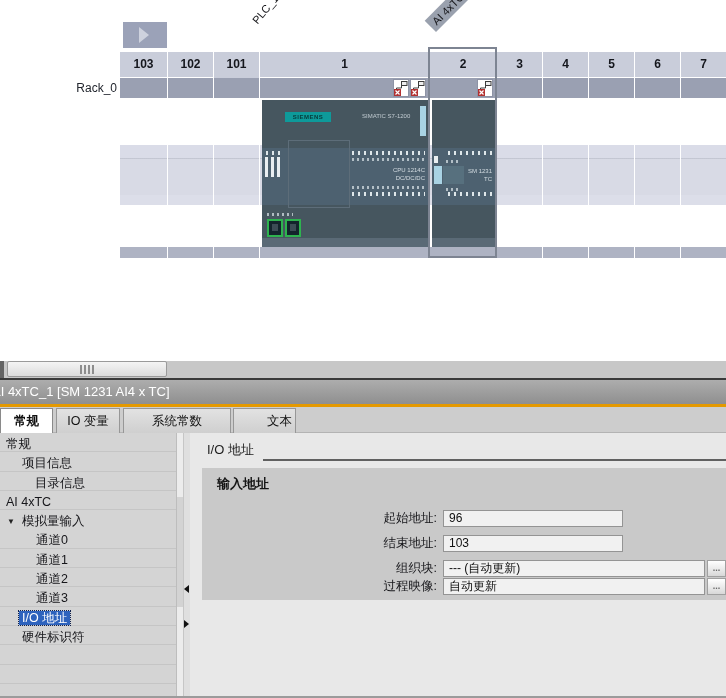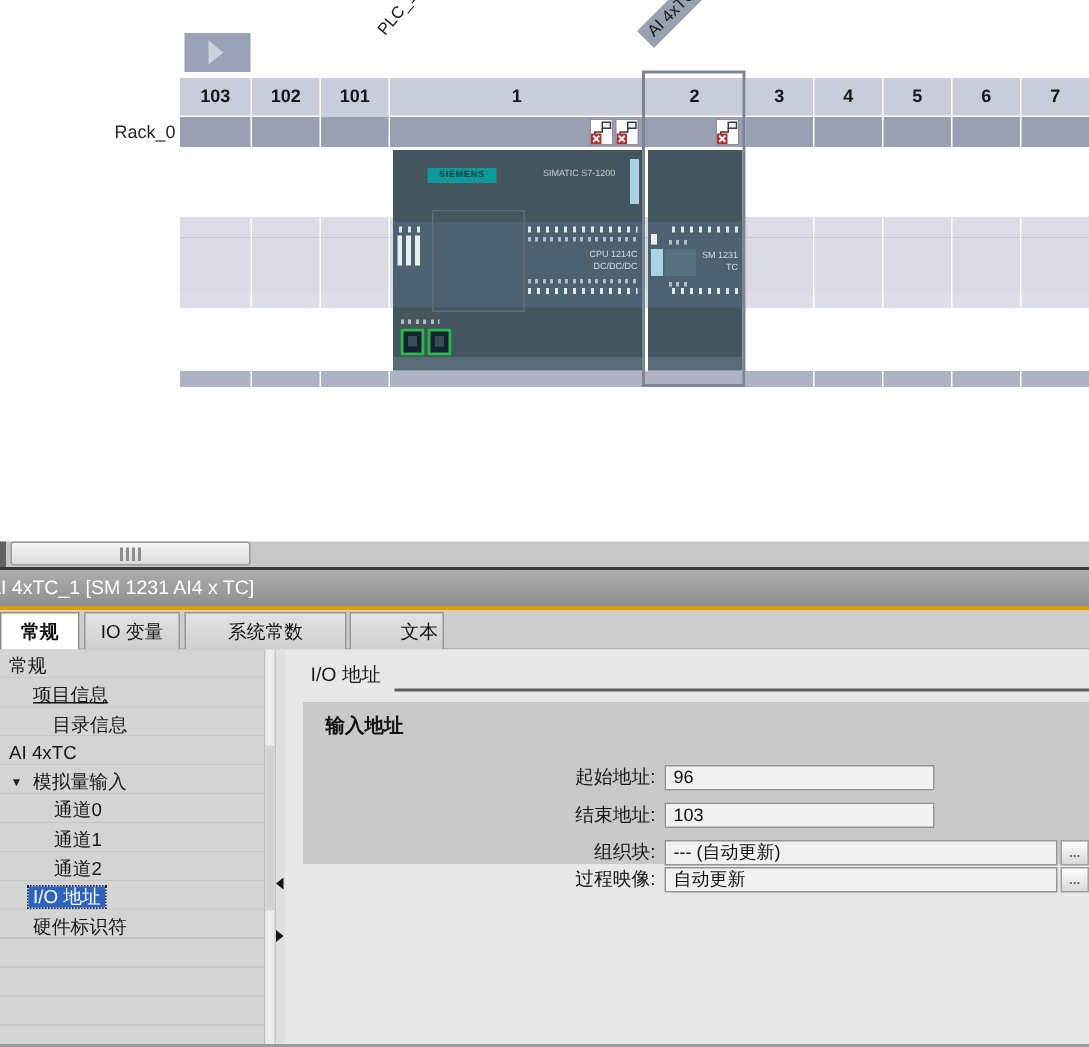--- a/index.html
+++ b/index.html
@@ -79,21 +79,21 @@
   .nav-scroll{position:absolute;left:177px;top:0;width:7px;height:263px;background:#ececec;border-right:1px solid #c6c6c6;}
   .nav-thumb{position:absolute;left:0;top:64px;width:6px;height:110px;background:#d3d3d3;}
   .v-split{position:absolute;left:184px;top:0;width:6px;height:263px;background:#dfdfdf;}
   .v-arr{position:absolute;left:0;width:0;height:0;}
   .v-arr.left{top:152px;border-right:5px solid #111;border-top:4px solid transparent;border-bottom:4px solid transparent;}
   .v-arr.right{top:187px;border-left:5px solid #111;border-top:4px solid transparent;border-bottom:4px solid transparent;}
 
   .content{position:absolute;left:190px;top:0;width:536px;height:263px;background:#e8e8e8;}
   .section-head{position:absolute;left:17px;top:8px;font-size:13px;color:#1c1c1c;}
   .section-rule{position:absolute;left:73px;right:0;top:26px;height:2px;background:#606060;}
-  .group-panel{position:absolute;left:12px;right:0;top:35px;height:108px;background:#c9c9c9;}
+  .group-panel{position:absolute;left:12px;right:0;top:35px;height:132px;background:#c9c9c9;}
   .group-title{position:absolute;left:15px;top:7px;font-size:13px;font-weight:bold;color:#141414;}
   .field-row{position:absolute;left:0;height:17px;display:flex;align-items:stretch;padding-left:38px;}
   .field-row .flabel{width:201px;text-align:right;font-size:12.5px;line-height:17px;color:#16161a;padding-right:4px;}
   .ibox{height:17px;background:#f1f1f1;border:1px solid #949494;font-size:12px;line-height:15px;padding:0 5px;
         margin-left:2px;color:#101010;white-space:nowrap;overflow:hidden;cursor:text;}
   .ibox.short{width:180px;}
   .ibox.long{width:262px;}
   .browse-btn{width:19px;height:17px;margin-left:2px;border:1px solid #a0a0a0;background:linear-gradient(180deg,#ffffff,#d8d8d8);
               color:#6a6a6a;font-size:9px;line-height:14px;text-align:center;font-weight:bold;cursor:pointer;}
   .bottom-edge{position:absolute;left:0;top:696px;width:726px;height:2px;background:#9b9b9b;}
@@ -224,27 +224,28 @@
         <div class="tab active" style="left: 0px; width: 53px;">常规</div>
         <div class="tab" style="left: 56px; width: 64px;">IO 变量</div>
         <div class="tab" style="left: 123px; width: 108px;">系统常数</div>
         <div class="tab" style="left: 233px; width: 63px; padding-left: 30px;">文本</div>
       </div>
     </div>
 
   <div class="body-region">
     <div class="nav-tree" id="nav">
         <div class="nav-row"><span class="lbl" style="margin-left: 3px;">常规</span></div>
-        <div class="nav-row"><span class="lbl" style="margin-left: 19px; text-decoration: underline;">项目信息</span></div>
+        <div class="nav-row"><span class="lbl" style="margin-left: 19px;">项目信息</span></div>
         <div class="nav-row"><span class="lbl" style="margin-left: 32px;">目录信息</span></div>
         <div class="nav-row"><span class="lbl" style="margin-left: 3px;">AI 4xTC</span></div>
         <div class="nav-row"><span class="nav-exp">▼</span><span class="lbl" style="margin-left: 19px;">模拟量输入</span></div>
         <div class="nav-row"><span class="lbl" style="margin-left: 33px;">通道0</span></div>
         <div class="nav-row"><span class="lbl" style="margin-left: 33px;">通道1</span></div>
         <div class="nav-row"><span class="lbl" style="margin-left: 33px;">通道2</span></div>
+        <div class="nav-row"><span class="lbl" style="margin-left: 33px;">通道3</span></div>
         <div class="nav-row selected"><span class="lbl" style="margin-left: 19px;">I/O 地址</span></div>
         <div class="nav-row"><span class="lbl" style="margin-left: 19px;">硬件标识符</span></div>
       </div>
     <div class="nav-scroll">
       <div class="nav-thumb"></div>
     </div>
     <div class="v-split">
       <div class="v-arr left"></div>
       <div class="v-arr right"></div>
     </div>

